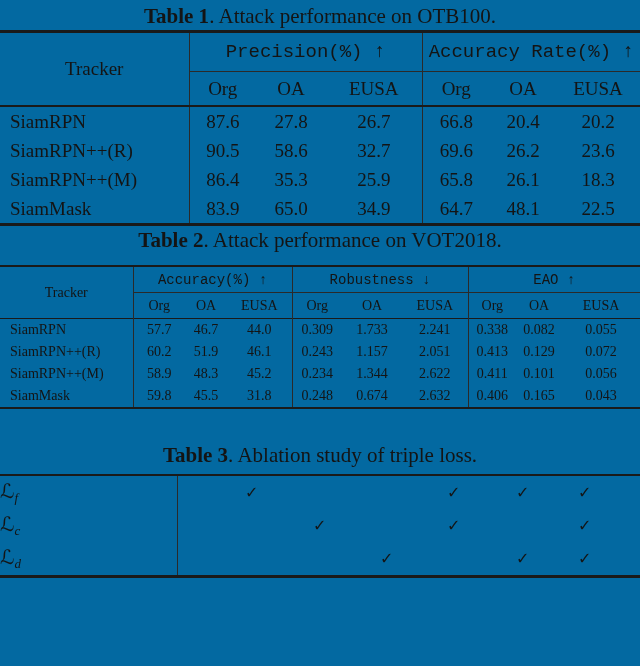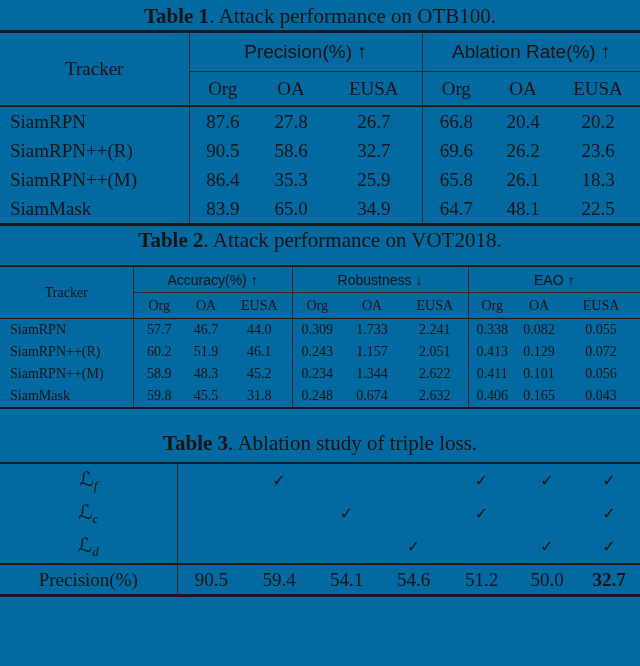--- a/index.html
+++ b/index.html
@@ -8,21 +8,21 @@
     color:#141414;font-family:"Liberation Serif","DejaVu Serif",serif;
     overflow:hidden;
   }
   .caption{
     text-align:center;font-size:21px;line-height:28px;height:28px;
     white-space:nowrap;
   }
   .caption .capnum{font-weight:bold;}
   .cap1{margin-top:2px;}
   .cap2{}
-  .cap3{margin-top:20px;}
+  .cap3{margin-top:32px;}
 
   table.paper-table{
     border-collapse:collapse;table-layout:fixed;width:640px;
     color:#141414;
   }
   
   .t1{margin-top:0;border-top:3px solid #1a1a1a;border-bottom:3px solid #1a1a1a;font-size:19px;}
   .t1 th,.t1 td{font-weight:normal;padding:0;vertical-align:middle;text-align:center;overflow:hidden;}
   .t1 thead tr.grp th{height:38px;}
   .t1 thead tr.sub th{height:33px;}
@@ -36,30 +36,30 @@
   .t2 th,.t2 td{font-weight:normal;padding:0;vertical-align:middle;text-align:center;overflow:hidden;}
   .t2 thead tr.grp th{height:25px;}
   .t2 thead tr.sub th{height:25px;}
   .t2 tbody td{height:22px;}
   .t2 tbody tr:first-child td{border-top:1.8px solid #1a1a1a;}
   .t2 .vbar{border-left:1.2px solid #2a2a2a;}
   .t2 .cmid{border-bottom:1px solid #2a2a2a;text-align:center;}
   .t2 td.trk{text-align:left;padding-left:10px;}
   
   .t3{margin-top:5px;border-top:2px solid #1a1a1a;border-bottom:3px solid #1a1a1a;font-size:19px;}
-  .t3 td{padding:0;vertical-align:middle;text-align:center;overflow:hidden;}
+  .t3 td{padding:0;vertical-align:middle;text-align:left;overflow:hidden;}
   .t3 tr.loss td{height:33px;}
   .t3 tr.metric td{height:29px;}
   .t3 tr.rule-top td{border-top:2px solid #1a1a1a;}
   .t3 .vbar{border-left:1.5px solid #2a2a2a;}
   .t3 .check{font-family:"DejaVu Sans","Liberation Serif",sans-serif;font-size:16px;}
   .t3 .loss-sym{font-style:italic;font-size:20px;font-family:"DejaVu Serif","DejaVu Sans",serif;}
   .t3 .loss-sub{font-style:italic;font-size:13px;vertical-align:-4px;}
   .bold{font-weight:bold;}
-  .arrowtxt{font-family:Liberation Sans, sans-serif;}
+  .arrowtxt{font-family:Liberation Mono, monospace;}
 </style>
 </head>
 <body>
 
 <div class="page">
 
   <div class="caption cap1"><span class="capnum">Table 1</span><span>. Attack performance on OTB100.</span></div>
 
   <table class="paper-table t1">
     <colgroup>
@@ -68,21 +68,21 @@
         <col style="width:70px">
         <col style="width:96px">
       <col style="width:68px">
         <col style="width:66px">
         <col style="width:84px">
     </colgroup>
     <thead>
       <tr class="grp">
         <th rowspan="2">Tracker</th>
         <th colspan="3" class="vbar cmid arrowtxt">Precision(%) ↑</th>
-        <th colspan="3" class="vbar cmid arrowtxt">Ablation Rate(%) ↑</th>
+        <th colspan="3" class="vbar cmid arrowtxt">Accuracy Rate(%) ↑</th>
       </tr>
       <tr class="sub">
         <th class="vbar">Org</th>
         <th>OA</th>
         <th>EUSA</th>
         <th class="vbar">Org</th>
         <th>OA</th>
         <th>EUSA</th>
       </tr>
     </thead>
@@ -249,26 +249,16 @@
       <tr class="loss">
         <td><span class="loss-sym">ℒ</span><span class="loss-sub">d</span></td>
         <td class="vbar check"></td>
         <td class="check"></td>
         <td class="check"></td>
         <td class="check">✓</td>
         <td class="check"></td>
         <td class="check">✓</td>
         <td class="check">✓</td>
       </tr>
-      <tr class="metric rule-top">
-        <td>Precision(%)</td>
-        <td class="vbar">90.5</td>
-        <td>59.4</td>
-        <td>54.1</td>
-        <td>54.6</td>
-        <td>51.2</td>
-        <td>50.0</td>
-        <td class="bold">32.7</td>
-      </tr>
     </tbody>
   </table>
 
 </div>
 
 </body></html>

